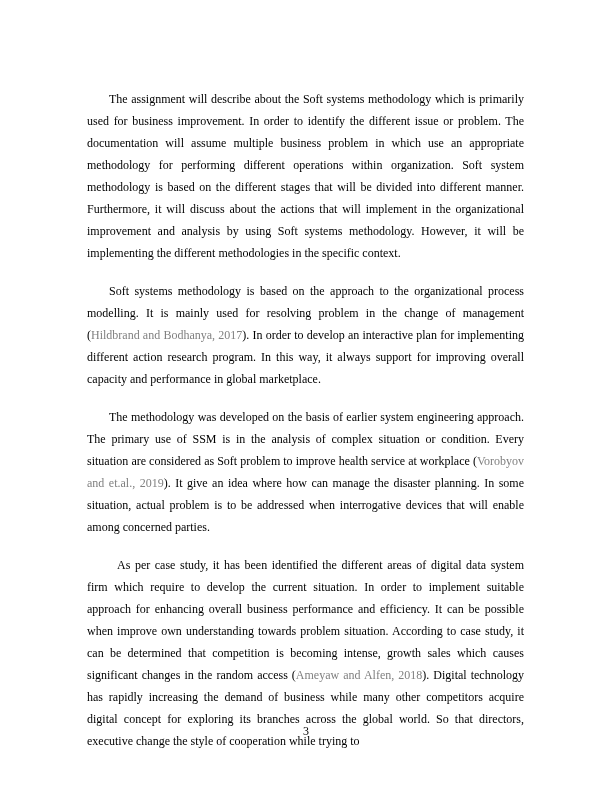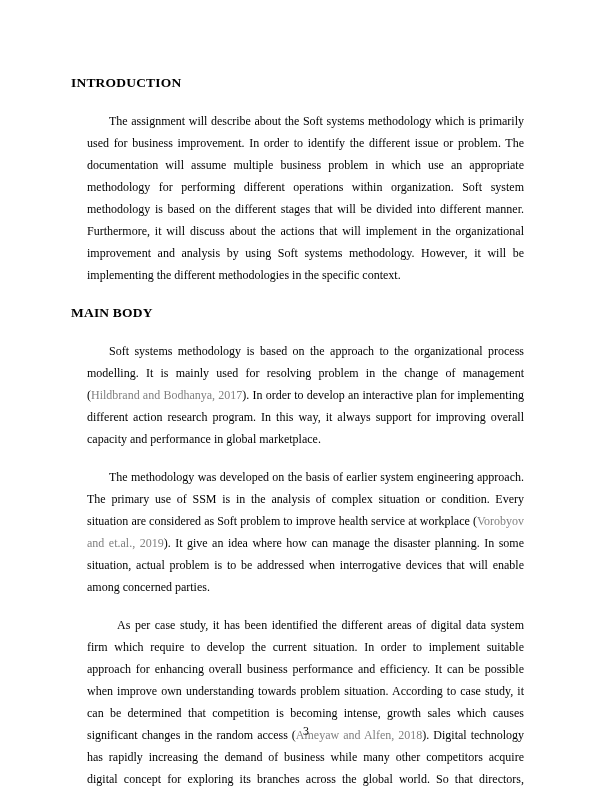--- a/index.html
+++ b/index.html
@@ -67,21 +67,19 @@
     text-align: center;
     font-size: 12px;
     line-height: 22px;
   }
 </style>
 </head>
 <body>
 
 <div class="page">
   <article class="content">
-      <h2 class="heading">INTRODUCTION</h2>
       <p class="para" style="text-indent: 22px;"><span>The assignment will describe about the Soft systems methodology which is primarily used for business improvement. In order to identify the different issue or problem. The documentation will assume multiple business problem in which use an appropriate methodology for performing different operations within organization. Soft system methodology is based on the different stages that will be divided into different manner. Furthermore, it will discuss about the actions that will implement in the organizational improvement and analysis by using Soft systems methodology. However, it will be implementing the different methodologies in the specific context.</span></p>
-      <h2 class="heading spaced">MAIN BODY</h2>
       <p class="para" style="text-indent: 22px;"><span>Soft systems methodology is based on the approach to the organizational process modelling. It is mainly used for resolving problem in the change of management (</span><span class="citation">Hildbrand and Bodhanya, 2017</span><span>). In order to develop an interactive plan for implementing different action research program. In this way, it always support for improving overall capacity and performance in global marketplace.</span></p>
       <p class="para" style="text-indent: 22px;"><span>The methodology was developed on the basis of earlier system engineering approach. The primary use of SSM is in the analysis of complex situation or condition. Every situation are considered as Soft problem to improve health service at workplace (</span><span class="citation">Vorobyov and et.al., 2019</span><span>). It give an idea where how can manage the disaster planning. In some situation, actual problem is to be addressed when interrogative devices that will enable among concerned parties.</span></p>
       <p class="para" style="text-indent: 30px;"><span>As per case study, it has been identified the different areas of digital data system firm which require to develop the current situation. In order to implement suitable approach for enhancing overall business performance and efficiency. It can be possible when improve own understanding towards problem situation. According to case study, it can be determined that competition is becoming intense, growth sales which causes significant changes in the random access (</span><span class="citation">Ameyaw and Alfen, 2018</span><span>). Digital technology has rapidly increasing the demand of business while many other competitors acquire digital concept for exploring its branches across the global world. So that directors, executive change the style of cooperation while trying to</span></p>
     </article>
   <div class="page-footer">3</div>
 </div>
 
 </body></html>

